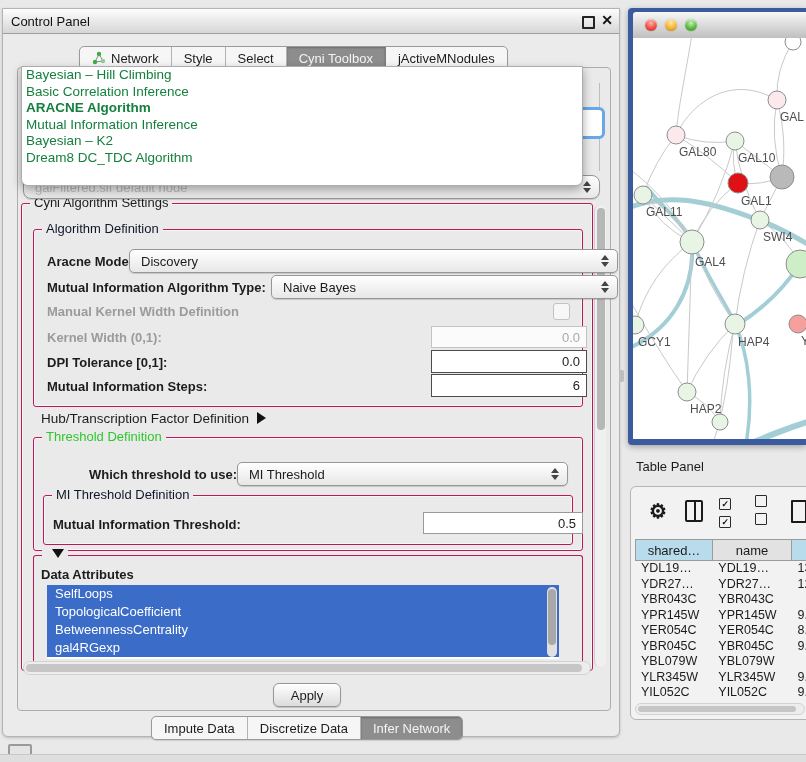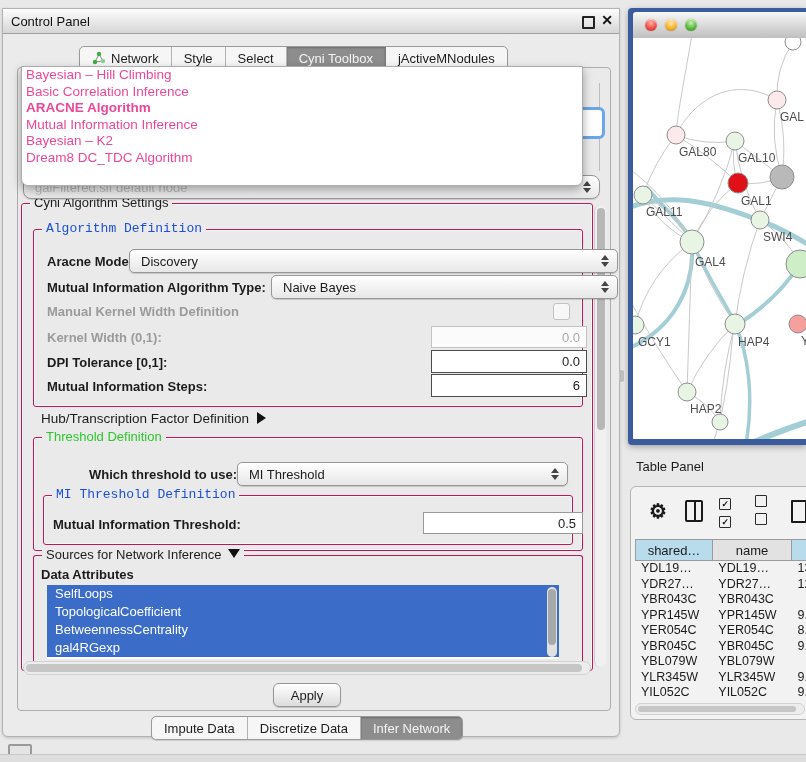--- a/index.html
+++ b/index.html
@@ -26,21 +26,21 @@
   .net-ico{display:inline-block;width:14px;height:14px;margin-right:5px;}
 
   
   .content{left:14px;top:58px;width:592px;height:642px;background:#eaeaea;
            border:1px solid #adadad;border-radius:4px;}
 
   
   .grp{position:absolute;border:1px solid #be185d;border-radius:3px;
        box-shadow:inset 0 0 0 1px rgba(255,255,255,.55);}
   .legend{position:absolute;top:-9px;left:8px;background:#eaeaea;padding:0 4px;font-size:13px;line-height:16px;}
-  .legend.blue{color:#1d4ed8;font-family:Liberation Mono, monospace;}
+  .legend.blue{color:#0f172a;}
   .legend.green{color:#2ec82e;}
 
   .lbl{position:absolute;font-size:13px;font-weight:bold;color:#1c1c1c;white-space:nowrap;}
   .lbl.dis{color:#9b9b9b;}
   .plain{font-weight:normal;}
 
   .combo{position:absolute;height:22px;border:1px solid #979797;border-radius:5px;
          background:linear-gradient(#ffffff,#e7e7e7);font-size:13px;display:flex;align-items:center;
          padding:0 24px 0 11px;box-shadow:0 1px 1px rgba(0,0,0,.15);white-space:nowrap;overflow:hidden;}
   .stepper{position:absolute;right:8px;top:4px;width:8px;height:14px;}
@@ -52,21 +52,21 @@
          display:flex;align-items:center;justify-content:flex-end;padding:0 6px;}
   .field.dark{border:1.5px solid #4c4c4c;height:21px;}
   .field.dis{background:#fbfbfb;border-color:#c3c3c3;color:#a9a9a9;}
 
   .checkbox{position:absolute;width:15px;height:15px;border:1px solid #c2c2c2;border-radius:3px;background:#f7f7f7;}
 
   
   .dropdown{left:18px;top:57px;width:560px;height:118px;background:#fff;border:1px solid #adadad;
             border-radius:0 0 7px 7px;box-shadow:0 4px 10px rgba(0,0,0,.35);z-index:30;overflow:hidden;}
   .dd-hint{height:17px;font-size:13px;color:#c2c2c2;text-align:center;line-height:16px;}
-  .dd-item{height:16.5px;line-height:16.5px;font-size:13.5px;padding-left:4px;color:#ec4899;white-space:nowrap;}
+  .dd-item{height:16.5px;line-height:16.5px;font-size:13.5px;padding-left:4px;color:#15803d;white-space:nowrap;}
   .dd-item.bold{font-weight:bold;}
 
   
   .vsb{position:absolute;background:#f0f0f0;border-left:1px solid #cecece;border-radius:6px;}
   .vsb .thumb{position:absolute;left:1.5px;width:8px;background:#b7b7b7;border-radius:5px;}
   .hsb{position:absolute;background:#ededed;border:1px solid #d2d2d2;border-radius:7px;}
   .hsb .thumb{position:absolute;top:1.5px;height:8px;background:#c6c6c6;border-radius:5px;}
 
   
   .attrlist{position:absolute;background:#fff;overflow:hidden;}
@@ -238,21 +238,21 @@
     <div class="grp" style="left:40px;top:486px;width:528px;height:48px;">
       <span class="legend blue">MI Threshold Definition</span>
     </div>
     <span class="lbl" style="left:50px;top:508px;">Mutual Information Threshold:</span>
     <div class="field" style="left:420px;top:503px;width:146px;">
       <span>0.5</span>
     </div>
 
     <div class="grp" style="left:30px;top:546px;width:548px;height:112px;border-bottom:none;box-shadow:none;">
       <span class="legend">
-        <span>Sources for Network Inference</span><span class="tri-down"></span>
+        <span class="tri-down"></span>
       </span>
     </div>
     <span class="lbl" style="left:38px;top:558px;">Data Attributes</span>
 
     <div class="attrlist" style="left:44px;top:576px;width:512px;height:74px;">
       <div id="attr-list">
           <div class="attr-item">SelfLoops</div>
           <div class="attr-item">TopologicalCoefficient</div>
           <div class="attr-item">BetweennessCentrality</div>
           <div class="attr-item">gal4RGexp</div>

